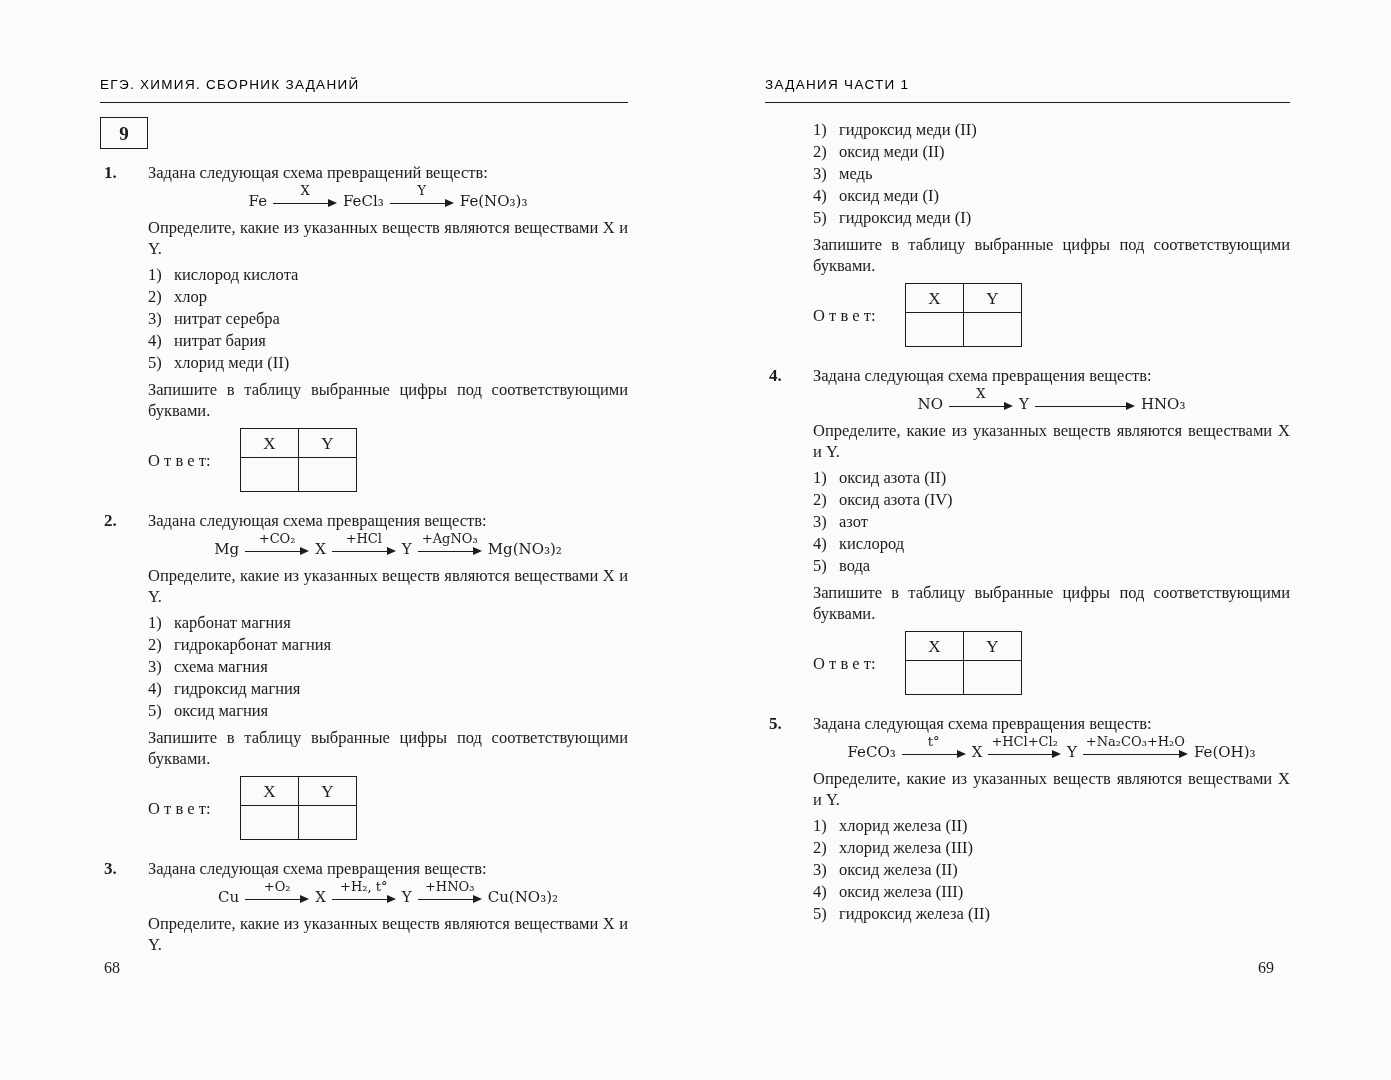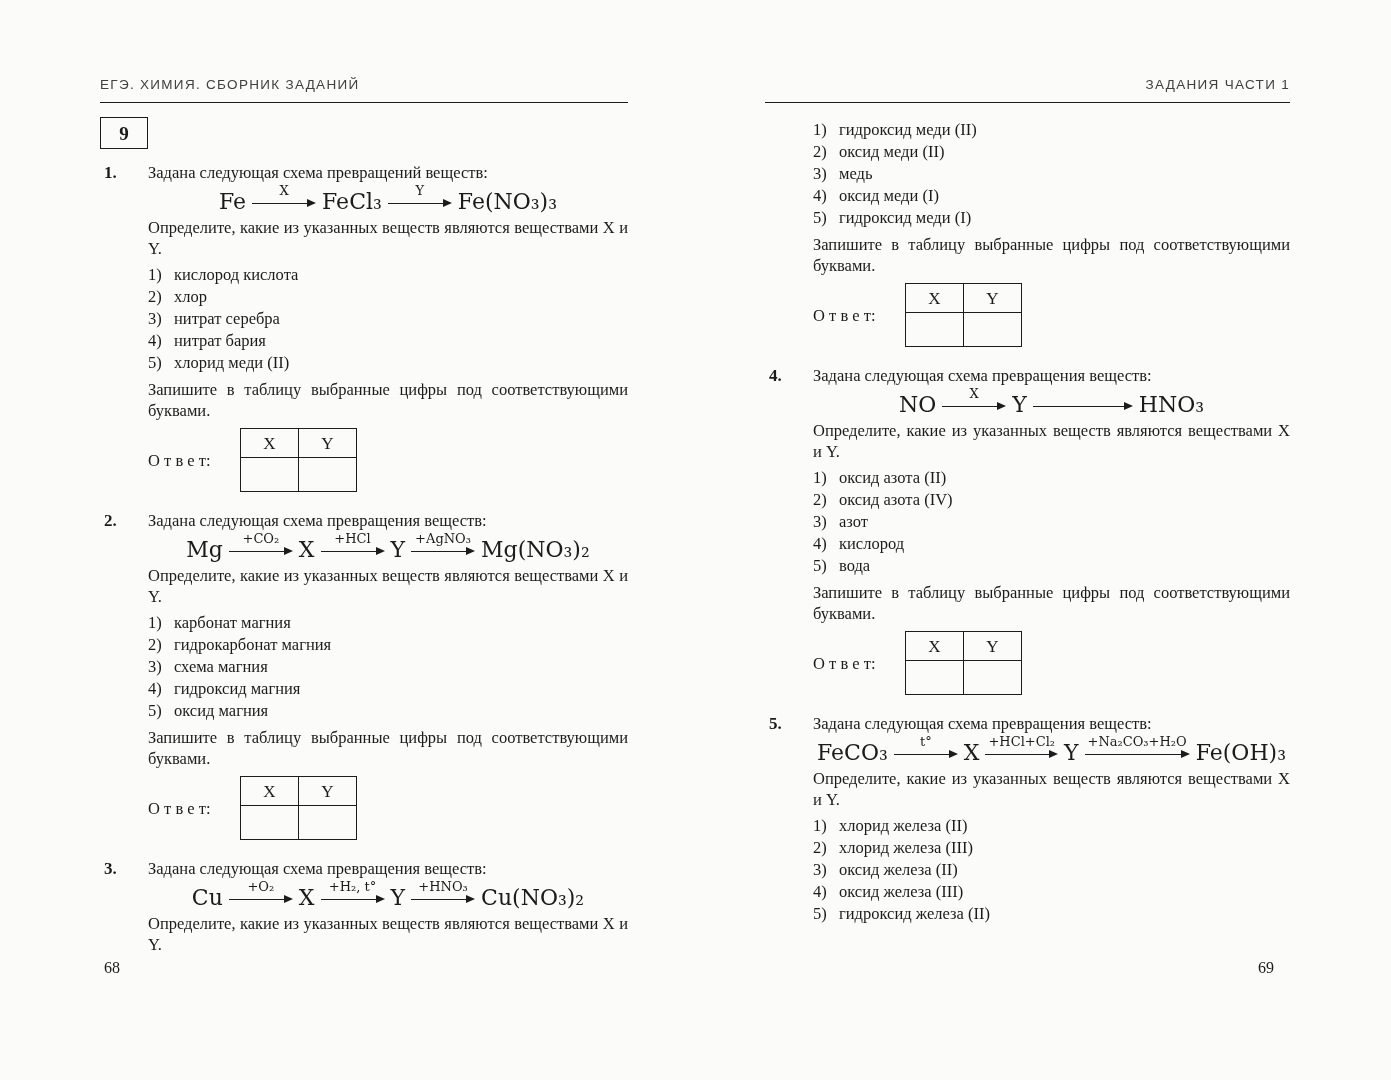--- a/index.html
+++ b/index.html
@@ -7,43 +7,43 @@
     width:1391px;height:1080px;overflow:hidden;position:relative;
     background:#fbfbf9;color:#1b1b1b;
     font-family:"Liberation Serif", serif;
     font-size:16.5px;line-height:21px;
   }
   .page{position:absolute;top:66px;height:912px;}
   .page-left{left:100px;width:528px;}
   .page-right{left:765px;width:525px;}
   .running-head{
     font-family:"Liberation Sans", sans-serif;
-    font-size:13.5px;letter-spacing:1.3px;color:#404040;
+    font-size:13.5px;letter-spacing:1.3px;color:#000000;
     margin-top:8px;
   }
-  .running-head.right{text-align:right;}
+  .running-head.right{text-align:left;}
   .head-rule{border:none;border-top:1.6px solid #1c1c1c;margin:7px 0 0 0;}
   .section-row{display:flex;align-items:center;gap:13px;margin-top:14px;}
   .section-badge{
     width:46px;height:30px;border:1.7px solid #1c1c1c;flex:none;
     display:flex;align-items:center;justify-content:center;
     font-weight:bold;font-size:19px;background:transparent;
   }
   .section-title{font-weight:bold;font-size:17.5px;letter-spacing:.2px;}
   .task{display:grid;grid-template-columns:48px 1fr;margin-top:13px;}
   .task-num{font-weight:bold;font-size:17px;padding-left:4px;}
   .tbody{min-width:0;}
   .para{text-align:justify;margin:0;}
   .question{margin-top:2px;}
   .scheme{
     display:flex;justify-content:center;align-items:center;
     margin-top:6px;margin-bottom:4px;
     font-family:"DejaVu Serif", serif;
   }
-  .term{font-size:22px;white-space:nowrap;}
+  .term{font-size:15px;white-space:nowrap;}
   .arr{
     display:inline-flex;flex-direction:column;align-items:center;
     margin:0 6px;transform:translateY(-5px);
   }
   .arr .lab{
     display:block;height:15px;line-height:14px;
     font-size:13px;white-space:nowrap;padding:0 3px;
     font-family:"DejaVu Serif", serif;
   }
   .arr .shaft{position:relative;height:9px;width:100%;min-width:64px;}

